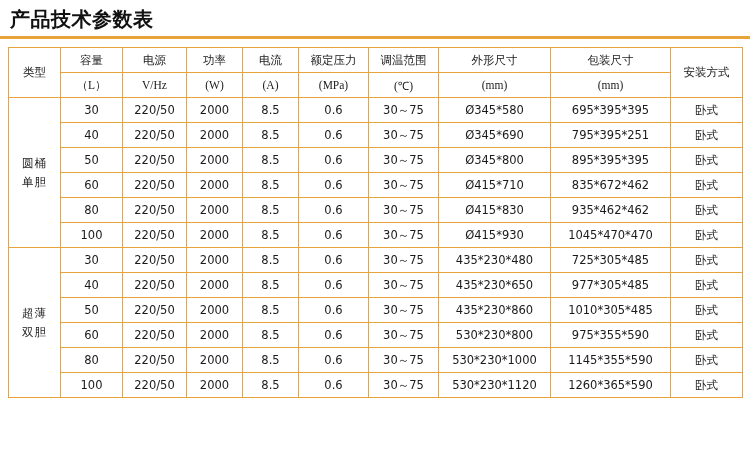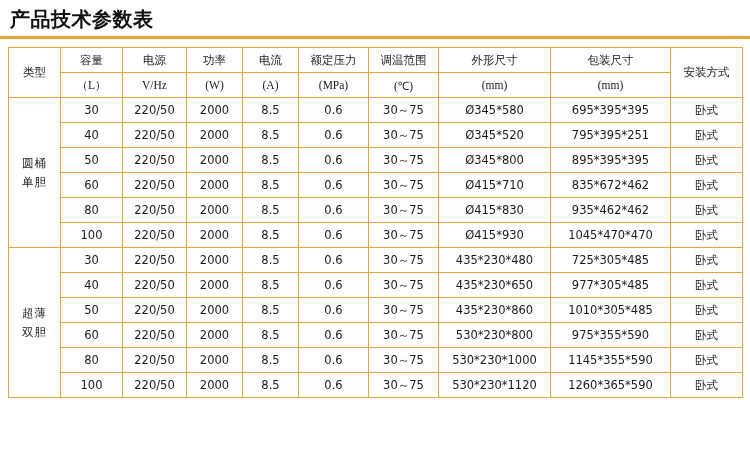--- a/index.html
+++ b/index.html
@@ -133,21 +133,21 @@
         <td>695*395*395</td>
         <td>卧式</td>
       </tr>
       <tr>
         <td>40</td>
         <td>220/50</td>
         <td>2000</td>
         <td>8.5</td>
         <td>0.6</td>
         <td>30～75</td>
-        <td>Ø345*520</td>
+        <td>Ø345*690</td>
         <td>795*395*251</td>
         <td>卧式</td>
       </tr>
       <tr>
         <td>50</td>
         <td>220/50</td>
         <td>2000</td>
         <td>8.5</td>
         <td>0.6</td>
         <td>30～75</td>

